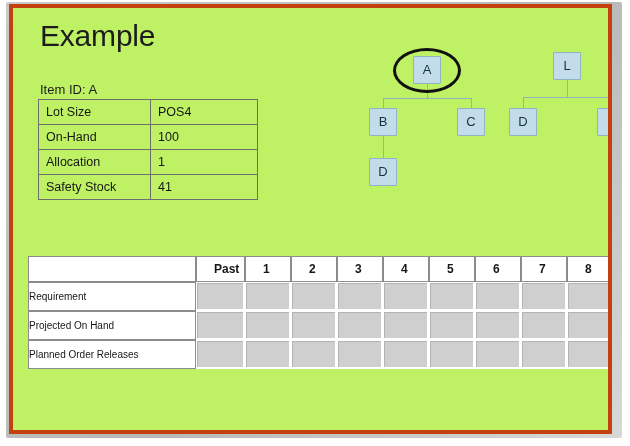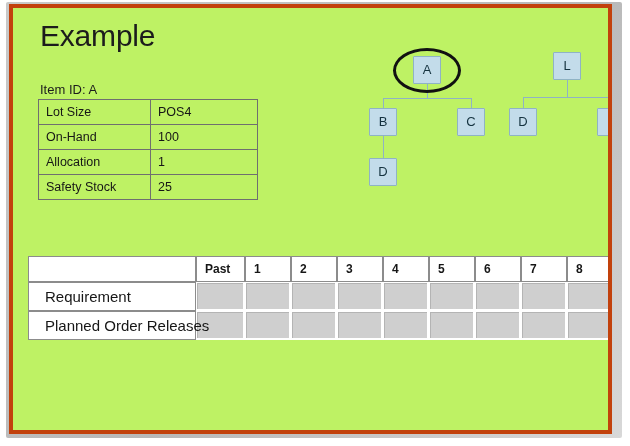--- a/index.html
+++ b/index.html
@@ -146,33 +146,33 @@
     margin: 0;
   }
   .mrp-table th {
     height: 26px;
     border: 1px solid #8c8c8c;
     background: #ffffff;
     font-size: 12px;
     font-weight: bold;
     color: #161616;
     text-align: left;
-    padding-left: 8px;
+    padding-left: 17px;
     vertical-align: middle;
   }
   .mrp-table th.corner {
     border-right: 1px solid #8c8c8c;
   }
   .mrp-table td.rowlabel {
     height: 18px;
     border: 1px solid #8c8c8c;
     background: #ffffff;
-    font-size: 15px;
+    font-size: 10px;
     color: #161616;
-    padding-left: 16px;
+    padding-left: 0;
     vertical-align: middle;
     white-space: nowrap;
   }
   .mrp-table td.cell {
     height: 29px;
     background: #ffffff;
     border: none;
     padding: 1px 2px 2px 1px;
   }
   .cellbox {
@@ -209,21 +209,21 @@
         <tr>
           <td class="k">On-Hand</td>
           <td class="v">100</td>
         </tr>
         <tr>
           <td class="k">Allocation</td>
           <td class="v">1</td>
         </tr>
         <tr>
           <td class="k">Safety Stock</td>
-          <td class="v">25</td>
+          <td class="v">41</td>
         </tr>
       </tbody>
     </table>
 
     <div class="tree-area">
 
       <div class="node" style="left:400px; top:48px;">A</div>
 
       <div class="connector vline" style="left:414px; top:76px; height:14px;"></div>
 
@@ -305,20 +305,50 @@
                 <div class="cellbox"></div>
               </td>
             <td class="cell">
                 <div class="cellbox"></div>
               </td>
             <td class="cell">
                 <div class="cellbox"></div>
               </td>
           </tr>
           <tr>
+            <td class="rowlabel">Projected On Hand</td>
+            <td class="cell">
+                <div class="cellbox"></div>
+              </td>
+            <td class="cell">
+                <div class="cellbox"></div>
+              </td>
+            <td class="cell">
+                <div class="cellbox"></div>
+              </td>
+            <td class="cell">
+                <div class="cellbox"></div>
+              </td>
+            <td class="cell">
+                <div class="cellbox"></div>
+              </td>
+            <td class="cell">
+                <div class="cellbox"></div>
+              </td>
+            <td class="cell">
+                <div class="cellbox"></div>
+              </td>
+            <td class="cell">
+                <div class="cellbox"></div>
+              </td>
+            <td class="cell">
+                <div class="cellbox"></div>
+              </td>
+          </tr>
+          <tr>
             <td class="rowlabel">Planned Order Releases</td>
             <td class="cell">
                 <div class="cellbox"></div>
               </td>
             <td class="cell">
                 <div class="cellbox"></div>
               </td>
             <td class="cell">
                 <div class="cellbox"></div>
               </td>

